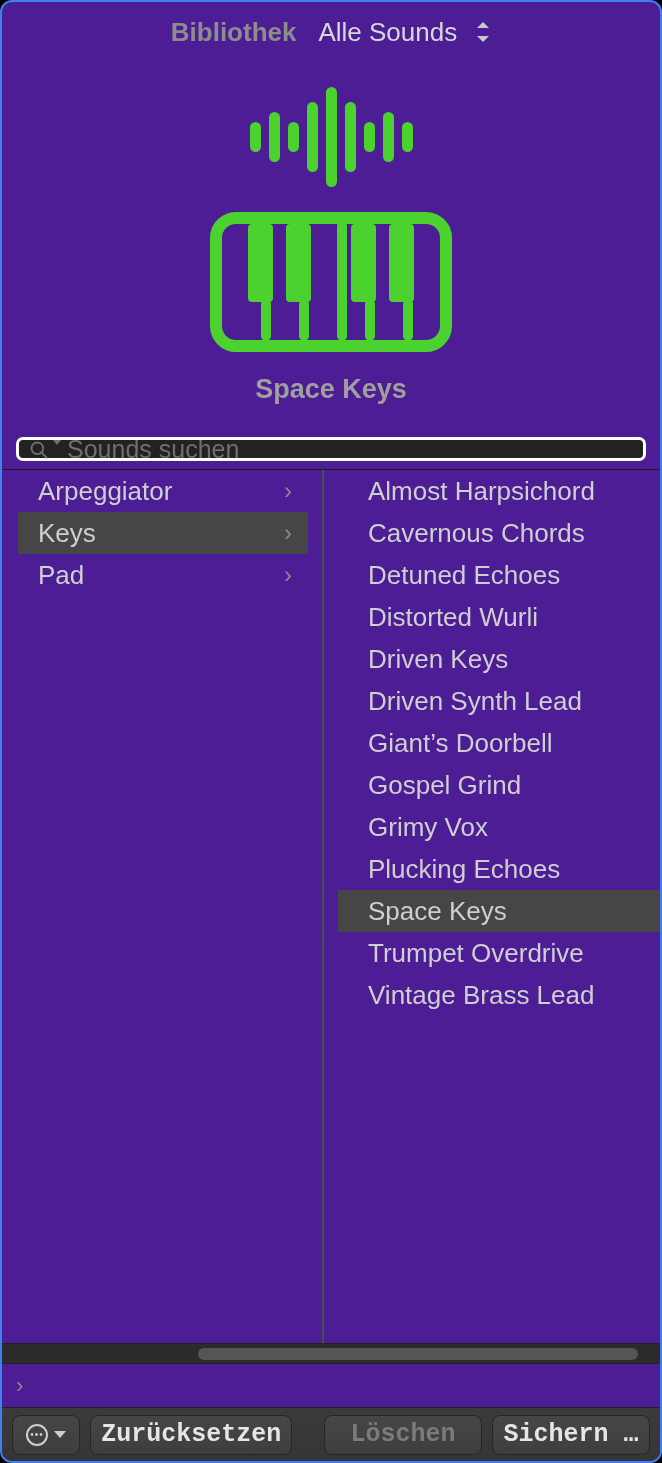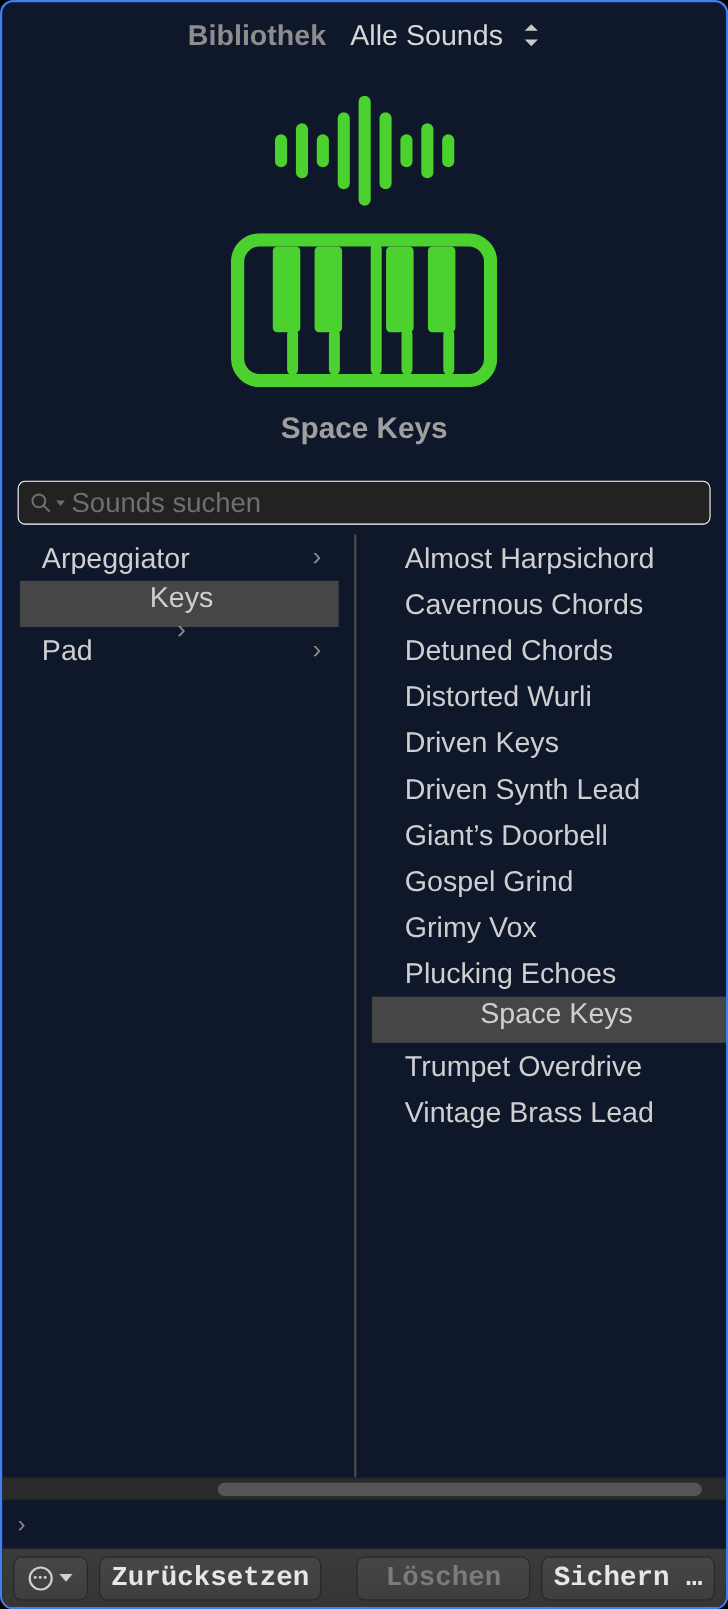--- a/index.html
+++ b/index.html
@@ -4,21 +4,21 @@
 <style>
   * { box-sizing: border-box; margin: 0; padding: 0; }
   html, body { width: 662px; height: 1463px; overflow: hidden; }
   body {
     font-family: -apple-system, "Helvetica Neue", Arial, sans-serif;
     background: #000;
   }
   .window {
     width: 662px;
     height: 1463px;
-    background: #0f172a;
+    background: #4c1d95;
     border: 2.5px solid #3f7ff2;
     border-radius: 12px;
     display: flex;
     flex-direction: column;
     overflow: hidden;
     position: relative;
   }
 
   
   .header {
@@ -89,26 +89,25 @@
     color: #9f9f9f;
   }
 
   
   .search-wrap {
     padding: 12px 14px 8px 14px;
     flex-shrink: 0;
   }
   .search {
     width: 100%;
-    height: 40px;
+    height: 24px;
     background: #222222;
-    border: 1px solid #ffffff;
+    border: 3px solid #ffffff;
     border-radius: 7px;
     display: flex;
-    align-items: center;
     padding: 0 10px;
     gap: 2px;
   }
   .search-icon {
     width: 20px; height: 20px;
     color: #6f6f6f;
     flex-shrink: 0;
   }
   .search-caret {
     width: 0; height: 0;
@@ -156,21 +155,21 @@
     height: 42px;
     display: flex;
     align-items: center;
     padding: 0 16px 0 20px;
     font-size: 26px;
     color: #cfcfcf;
     cursor: pointer;
     justify-content: space-between;
   }
   .col-right .row { padding-left: 30px; }
-  .row.selected { background: #464646; flex-direction: column; }
+  .row.selected { background: #464646; }
   .chevron {
     color: #8a8a8a;
     font-size: 24px;
   }
 
   
   .h-scroll {
     height: 20px;
     background: #2b2b2b;
     position: relative;
@@ -338,21 +337,21 @@
         <div class="divider-line"></div>
       </div>
     <div class="col col-right" id="sound-col">
         <div class="row">
           <span>Almost Harpsichord</span>
         </div>
         <div class="row">
           <span>Cavernous Chords</span>
         </div>
         <div class="row">
-          <span>Detuned Chords</span>
+          <span>Detuned Echoes</span>
         </div>
         <div class="row">
           <span>Distorted Wurli</span>
         </div>
         <div class="row">
           <span>Driven Keys</span>
         </div>
         <div class="row">
           <span>Driven Synth Lead</span>
         </div>

